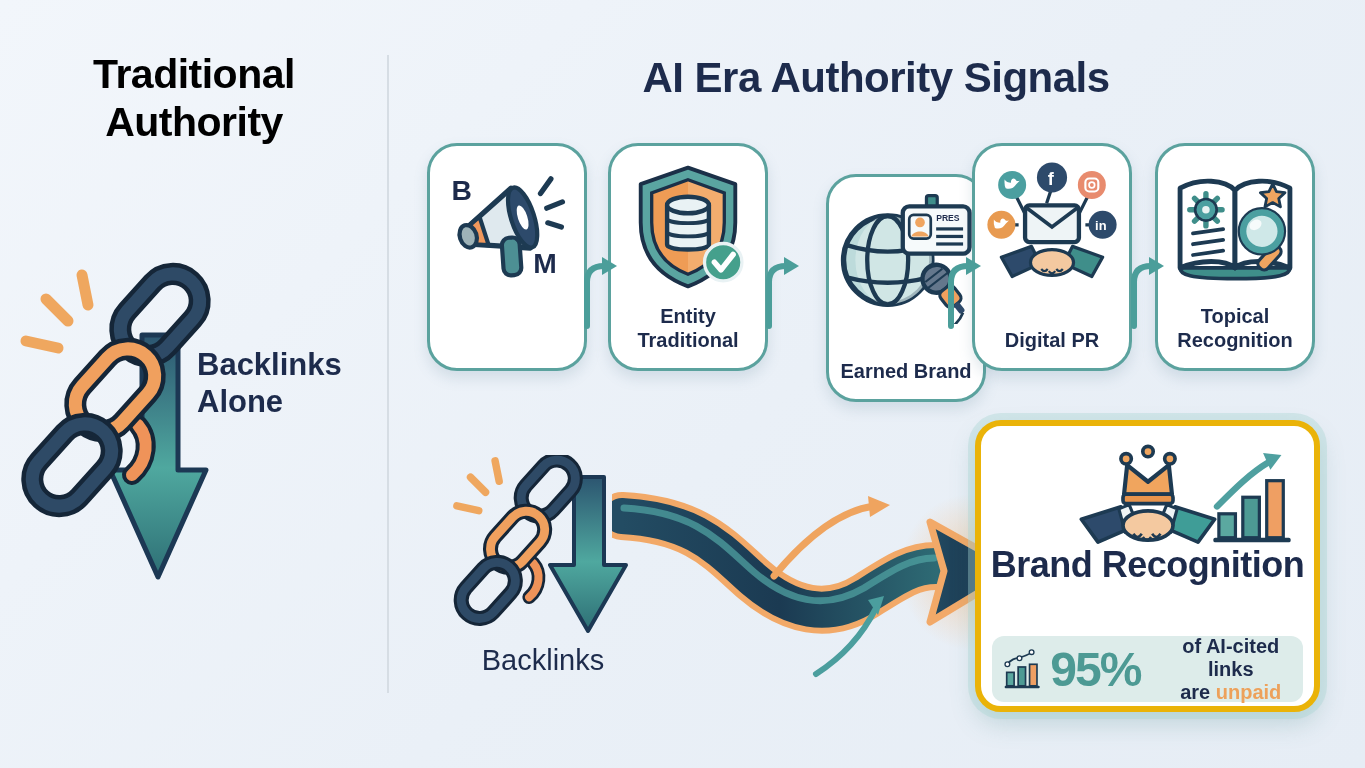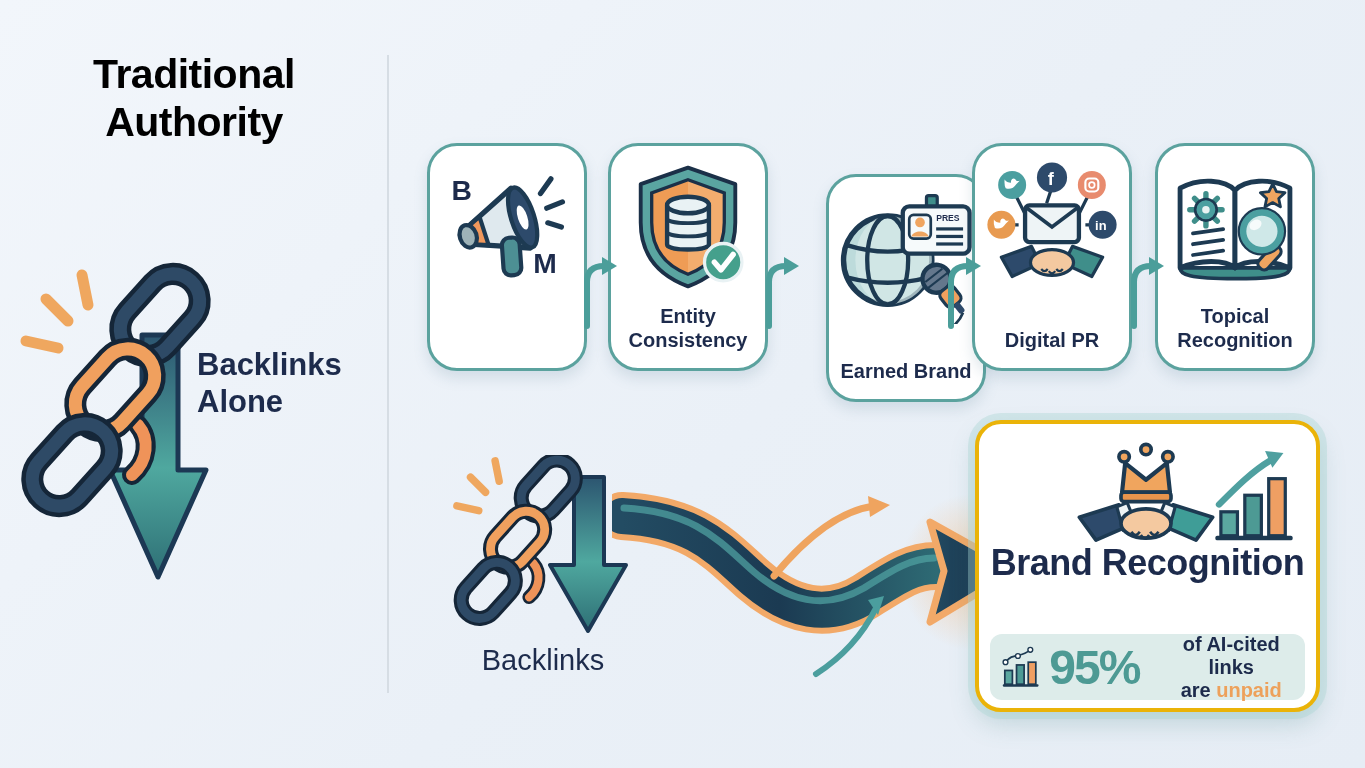--- a/index.html
+++ b/index.html
@@ -50,21 +50,21 @@
 
   .bottom-illustration { position:absolute; left:448px; top:455px; }
   .backlinks-label {
     position:absolute; left:443px; top:644px; width:200px;
     font-size:29px; font-weight:400; text-align:center; color:#1d2b4c;
   }
   .swoosh { position:absolute; left:612px; top:468px; }
 
   .result-card {
     position:absolute; left:975px; top:420px; width:345px; height:292px;
-    background:#ffffff; border:4px solid #eab308; border-radius:26px;
+    background:#ffffff; border:6px solid #eab308; border-radius:26px;
     box-shadow:0 0 0 7px rgba(168,214,209,.38), 0 12px 24px rgba(80,140,140,.25);
   }
   .result-icons { position:absolute; top:10px; left:0; width:100%; height:130px; }
   .handshake-crown { position:absolute; left:92px; top:2px; }
   .growth-chart { position:absolute; right:16px; top:10px; }
   .result-title {
     position:absolute; top:118px; left:0; width:100%;
     font-size:36px; font-weight:800; text-align:center; line-height:1.18;
     letter-spacing:-0.5px; color:#1d2b4c;
   }
@@ -125,20 +125,21 @@
       </g>
     </symbol>
   </defs>
 </svg>
 
 <div class="stage">
 
   <div class="divider"></div>
 
   <div class="left-title">Traditional Authority</div>
+  <div class="right-title">AI Era Authority Signals</div>
 
   <svg class="left-illustration" width="225" height="330" viewBox="0 0 225 330">
     <path d="M132,80 L168,80 L168,215 L196,215 L148,322 L100,215 L132,215 Z" fill="url(#arrowGrad)" stroke="#1c3854" stroke-width="5" stroke-linejoin="round"></path>
     <use href="#chain-links" x="0" y="0" width="220" height="300"></use>
   </svg>
 
   <div class="left-caption">
     <span>Backlinks Alone</span>
   </div>
 
@@ -174,21 +175,21 @@
           <ellipse cx="60" cy="40" rx="19" ry="7.5" fill="#e9f2f4" stroke="#1d3a52" stroke-width="4"></ellipse>
           <path d="M41,52 C41,58 79,58 79,52" fill="none" stroke="#1d3a52" stroke-width="3.5"></path>
           <path d="M41,64 C41,70 79,70 79,64" fill="none" stroke="#1d3a52" stroke-width="3.5"></path>
         </g>
         <g>
           <circle cx="92" cy="92" r="17" fill="#45a08c" stroke="#e9f2f4" stroke-width="3"></circle>
           <path d="M84,92 L90,99 L101,85" fill="none" stroke="#ffffff" stroke-width="5" stroke-linecap="round" stroke-linejoin="round"></path>
         </g>
       </svg>
     </div>
-    <div class="card-label">Entity Consistency</div>
+    <div class="card-label">Entity Traditional</div>
   </div>
 
   <div class="signal-card card-3">
     <div class="icon-box">
       <svg width="140" height="132" viewBox="0 0 130 120">
         <g>
           <circle cx="48" cy="62" r="41" fill="#bddbdb" stroke="#1d3a52" stroke-width="5"></circle>
           <path d="M48,21 A30,41 0 0 0 48,103 A41,41 0 0 0 48,21" fill="#d8ebea" opacity="0.7"></path>
           <ellipse cx="48" cy="62" rx="19" ry="41" fill="none" stroke="#1d3a52" stroke-width="4"></ellipse>
           <path d="M10,48 Q48,60 86,48" fill="none" stroke="#1d3a52" stroke-width="4"></path>

